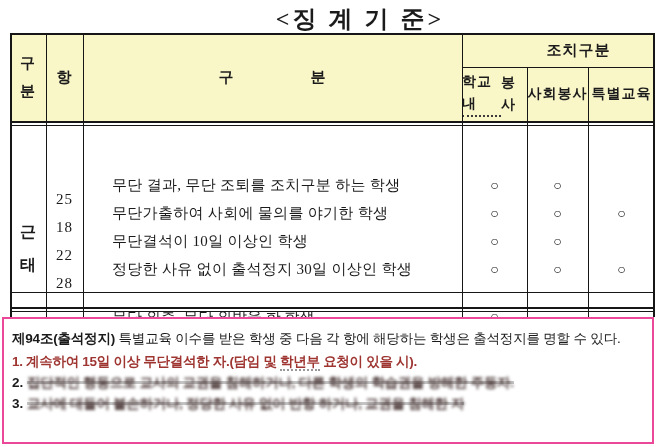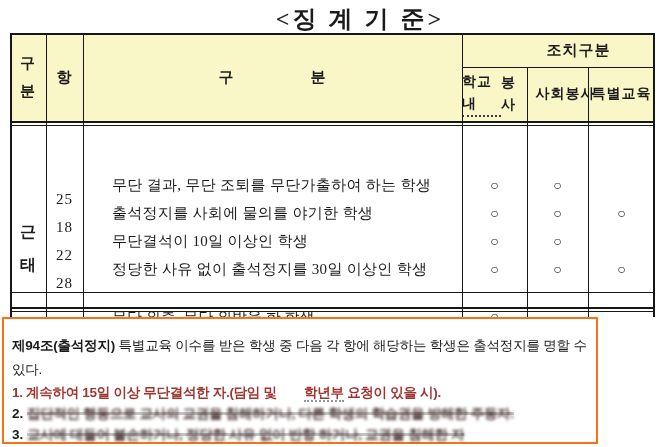--- a/index.html
+++ b/index.html
@@ -35,31 +35,31 @@
   .cat-label{position:absolute;left:0;top:182px;width:36px;text-align:center;
              font-size:16px;font-weight:700;line-height:33px;white-space:pre-line;}
   
   .partial{position:absolute;left:0;top:279px;width:645px;height:6px;overflow:hidden;}
   .partial .ptxt{position:absolute;left:73px;top:-2px;width:379px;padding-left:29px;
                  font-size:15px;line-height:15px;white-space:nowrap;box-sizing:border-box;}
   .partial .pmark{position:absolute;left:452px;top:-2px;width:65px;text-align:center;
                   font-size:14px;line-height:14px;}
   
   .notice{
-    position:absolute;left:2px;top:317px;width:596px;height:127px;box-sizing:border-box;
-    background:#fff;border:2px solid #f97316;z-index:10;
+    position:absolute;left:2px;top:317px;width:652px;height:127px;box-sizing:border-box;
+    background:#fff;border:2px solid #ec4899;z-index:10;
     font-family:"Liberation Sans","DejaVu Sans",sans-serif;font-size:13.5px;color:#1a1a1a;
-    padding:15px 8px 0 8px;
+    padding:8px 8px 0 8px;
   }
   .notice p{margin:0;}
   .article{line-height:24px;word-break:keep-all;letter-spacing:-0.2px;}
   .article .art-title{font-weight:700;}
   .item{margin-left:12px;line-height:21px;white-space:nowrap;}
   .item1{color:#9e3531;font-weight:700;margin-top:5px;letter-spacing:-0.3px;}
-  .sq-gray{border-bottom:2px dotted #979797;margin-left:24px;}
+  .sq-gray{border-bottom:2px dotted #979797;}
   .item23{margin-top:1px;font-weight:600;}
   .blur-wrap{
     background:linear-gradient(to bottom,rgba(0,0,0,0) 42%,#c4c4c4 42%,#c4c4c4 61%,rgba(0,0,0,0) 61%);
   }
   .blur-text{filter:blur(1.7px);color:#4d3a3a;letter-spacing:-0.3px;}
 </style>
 </head>
 <body>
 
 <div class="doc-title">&lt;징 계 기 준&gt;</div>
@@ -73,61 +73,61 @@
   <div class="cell desc-hdr" style="left:73px;top:0;width:379px;height:88px;">
     <span>구</span>
     <span>분</span>
   </div>
   <div class="cell" style="left:452px;top:0;width:193px;height:34px;padding-left:20px;">조치구분</div>
 
   <div class="cell measure" style="left:452px;top:34px;width:65px;height:54px;">
     <span class="sq-dark">학교내</span>
     <span>봉사</span>
   </div>
-  <div class="cell measure" style="left:517px;top:34px;width:61px;height:54px;margin-left:8px;">
+  <div class="cell measure" style="left:517px;top:34px;width:61px;height:54px;">
     <span>사회</span>
     <span>봉사</span>
   </div>
   <div class="cell measure" style="left:578px;top:34px;width:67px;height:54px;">
     <span>특별</span>
     <span>교육</span>
   </div>
 
   <div class="cat-label">근
 태</div>
 
   <div class="rows">
     <div class="brow">
       <span></span>
       <span class="no">25</span>
-      <span class="txt">무단 결과, 무단 조퇴를 무단가출하여 하는 학생</span>
+      <span class="txt">무단 결과, 무단 조퇴를 조치구분 하는 학생</span>
       <span class="mark">○</span>
       <span class="mark">○</span>
       <span class="mark"></span>
     </div>
     <div class="brow">
       <span></span>
       <span class="no">18</span>
-      <span class="txt">출석정지를 사회에 물의를 야기한 학생</span>
+      <span class="txt">무단가출하여 사회에 물의를 야기한 학생</span>
       <span class="mark">○</span>
       <span class="mark">○</span>
       <span class="mark">○</span>
     </div>
     <div class="brow">
       <span></span>
       <span class="no">22</span>
       <span class="txt">무단결석이 10일 이상인 학생</span>
       <span class="mark">○</span>
       <span class="mark">○</span>
       <span class="mark"></span>
     </div>
     <div class="brow">
       <span></span>
       <span class="no">28</span>
-      <span class="txt">정당한 사유 없이 출석정지를 30일 이상인 학생</span>
+      <span class="txt">정당한 사유 없이 출석정지 30일 이상인 학생</span>
       <span class="mark">○</span>
       <span class="mark">○</span>
       <span class="mark">○</span>
     </div>
   </div>
 
   <div class="partial">
     <div class="ptxt">무단 외출, 무단 외박을 한 학생</div>
     <div class="pmark">○</div>
   </div>

